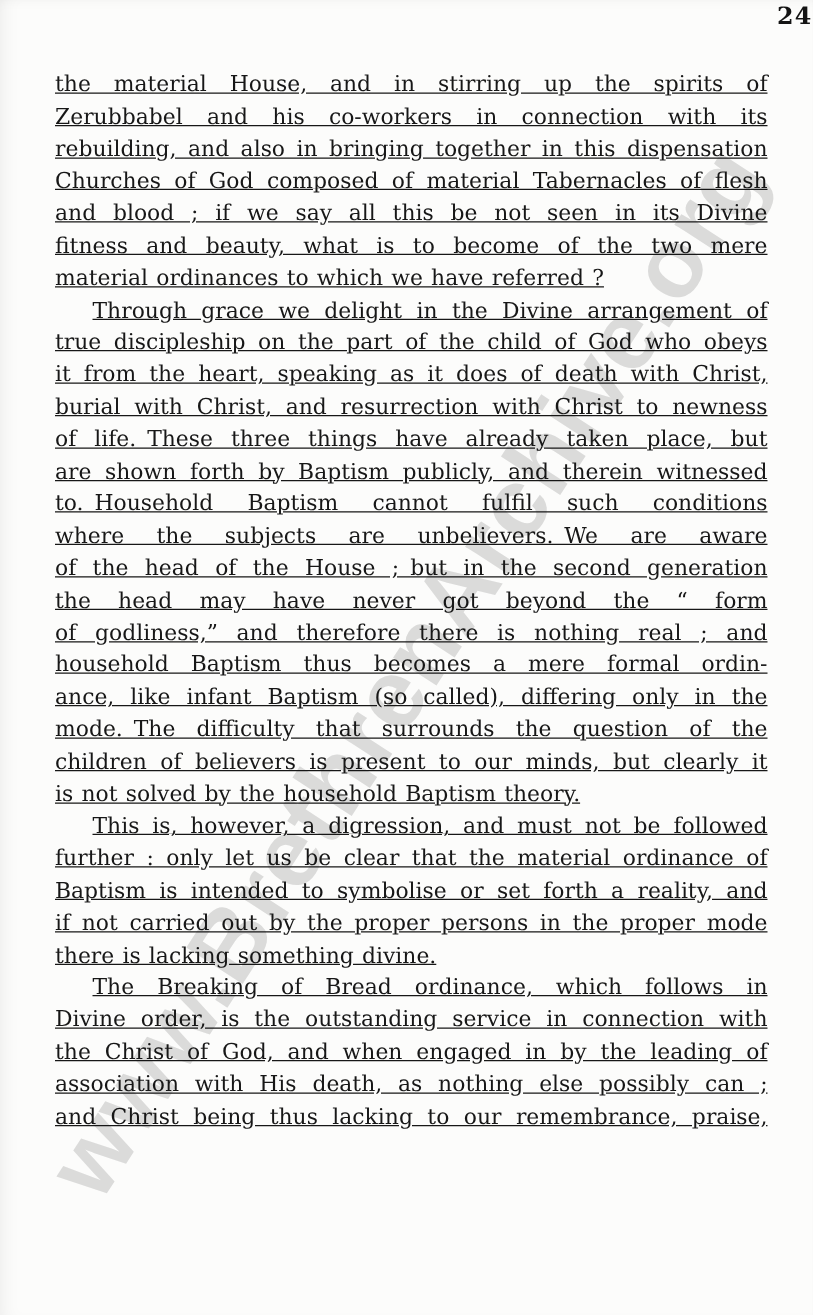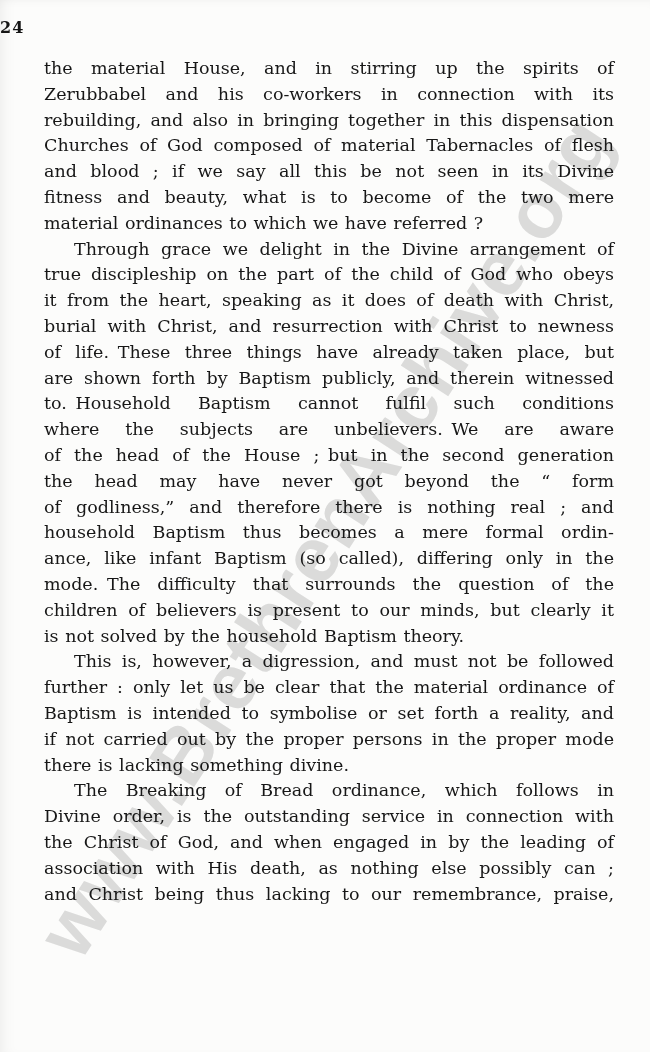--- a/index.html
+++ b/index.html
@@ -26,38 +26,38 @@
     font-weight: bold;
     font-size: 78px;
     letter-spacing: 1px;
     color: rgba(158,158,158,0.35);
     white-space: nowrap;
     z-index: 1;
     user-select: none;
   }
   .page-number {
     position: absolute;
-    top: 18px; left: 0; right: 0;
-    text-align: left;
-    font-size: 16px;
+    top: 2px; left: 0; right: 0;
+    text-align: right;
+    font-size: 19px;
     font-weight: bold;
     letter-spacing: 1px;
     color: #141414;
     z-index: 2;
   }
   .text-block {
     position: absolute;
     top: 56px; left: 44px;
     width: 570px;
     z-index: 2;
     font-size: 17.5px;
     color: #171717;
     word-spacing: 1px;
   }
-  .paragraph { margin: 0; }
+  .paragraph { margin: 0; text-decoration: underline; }
   .line {
     height: 25.8px;
     line-height: 25.8px;
     text-align: justify;
     text-align-last: justify;
     white-space: nowrap;
   }
   .line.last {
     text-align-last: left;
   }

